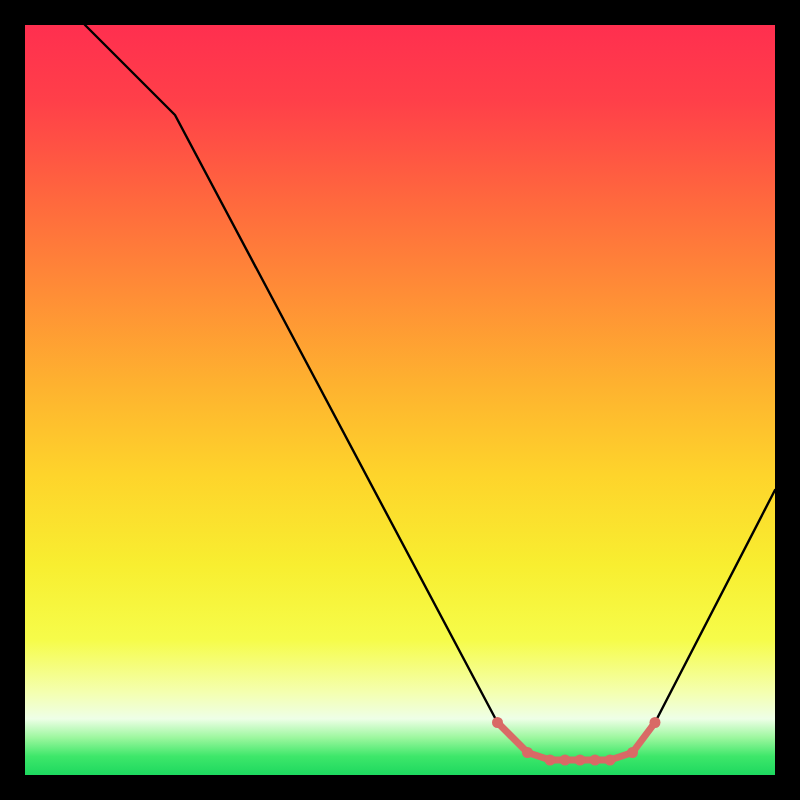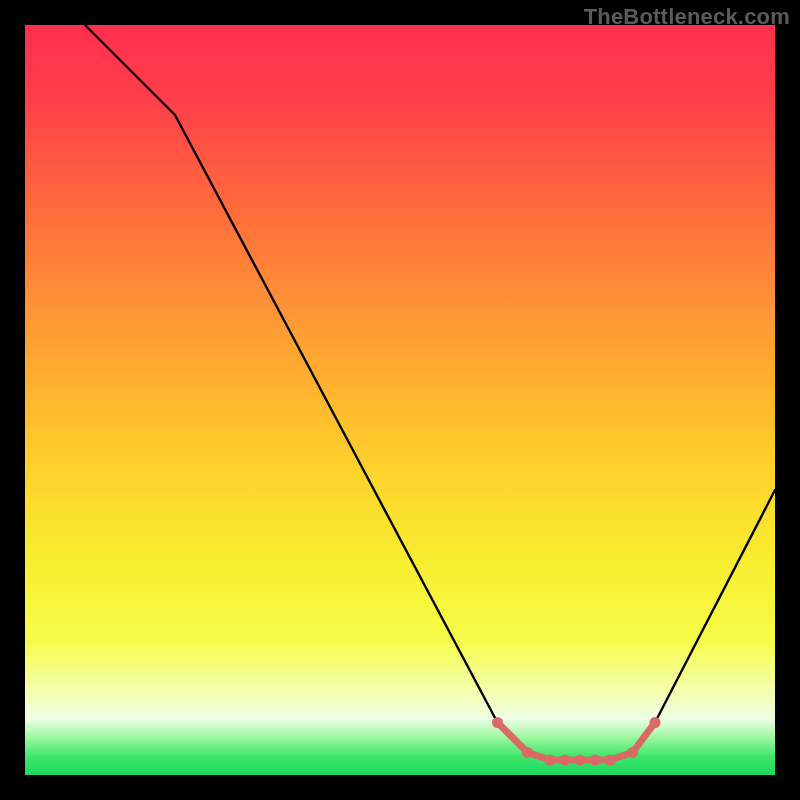--- a/index.html
+++ b/index.html
@@ -55,21 +55,20 @@
     top: 0;
     width: 750px;
     height: 750px;
     overflow: visible;
   }
 </style>
 </head>
 <body>
 
 <div class="outer">
-  <div class="watermark">TheBottleneck.com</div>
   <div class="plot">
     <svg class="curve" viewBox="0 0 750 750" preserveAspectRatio="none">
       <path d="M60.0 0.0 L150.0 90.0 L472.5 697.5 L502.5 727.5 L525.0 735.0 L540.0 735.0 L555.0 735.0 L570.0 735.0 L585.0 735.0 L607.5 727.5 L630.0 697.5 L750.0 465.0" fill="none" stroke="#000" stroke-width="2.4" stroke-linecap="round" stroke-linejoin="round"></path>
       <path d="M472.5 697.5 L502.5 727.5 L525.0 735.0 L540.0 735.0 L555.0 735.0 L570.0 735.0 L585.0 735.0 L607.5 727.5 L630.0 697.5" fill="none" stroke="#d96a66" stroke-width="7" stroke-linecap="round" stroke-linejoin="round"></path>
       <g>
           <circle cx="472.5" cy="697.5" r="5.5" fill="#d96a66"></circle>
           <circle cx="502.5" cy="727.5" r="5.5" fill="#d96a66"></circle>
           <circle cx="525.0" cy="735.0" r="5.5" fill="#d96a66"></circle>
           <circle cx="540.0" cy="735.0" r="5.5" fill="#d96a66"></circle>
           <circle cx="555.0" cy="735.0" r="5.5" fill="#d96a66"></circle>

